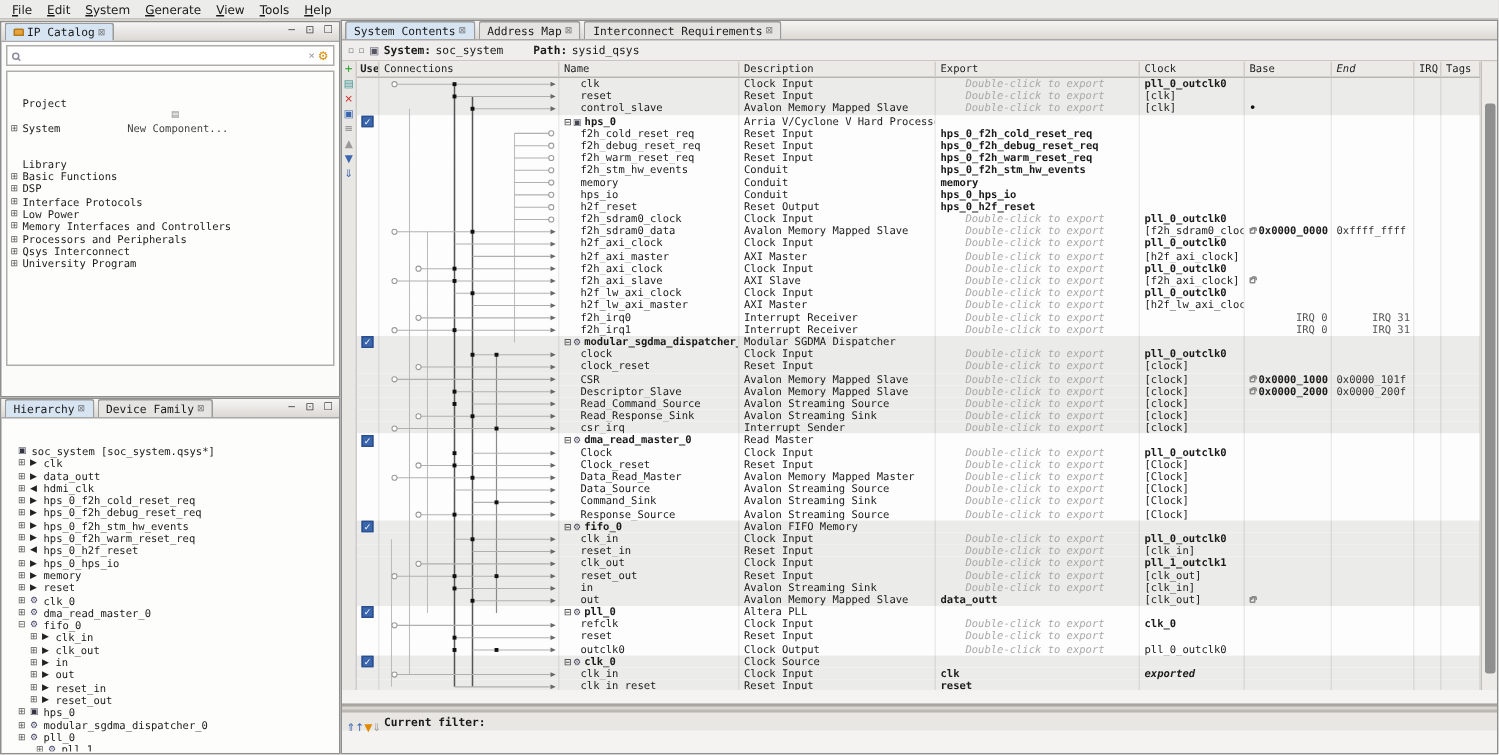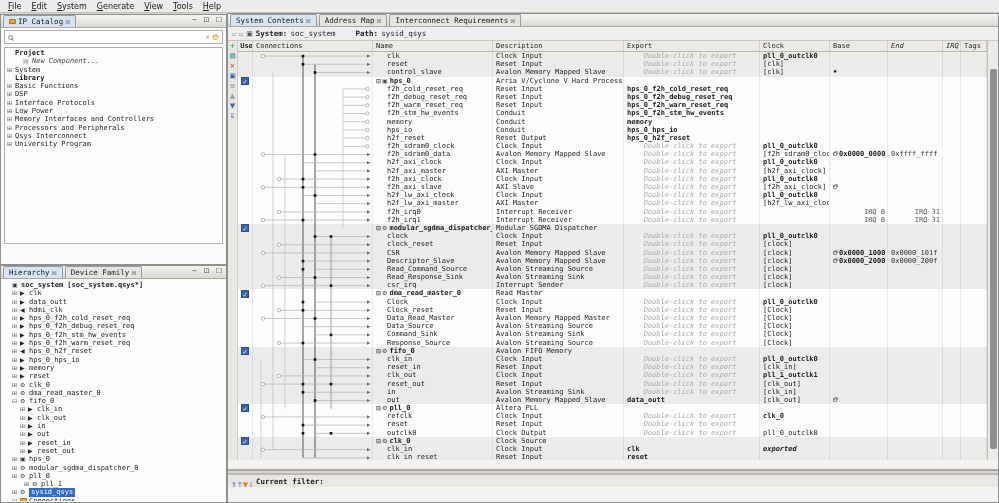--- a/index.html
+++ b/index.html
@@ -35,22 +35,22 @@
                 transform:rotate(45deg); right:-2px; bottom:-1px; }
   .searchrow .spacer { flex:1; }
   .searchrow .x { color:#999; font-size:7px; }
   .searchrow .gear { color:#d98b00; font-size:8px; font-family:"DejaVu Sans", sans-serif; }
   .treebox { position:absolute; left:3px; right:3px; top:32px; bottom:20px; border:1px solid #b0aeaa;
              background:#fdfdfc; overflow:hidden; padding-top:1px; }
   .tree-row { height:8.3px; line-height:8.3px; font-size:7px; white-space:nowrap; display:flex;
               align-items:center; padding-left:2px; }
   .tree-row .expander { width:8px; font-size:6px; color:#555; font-family:"DejaVu Sans", sans-serif; flex:0 0 auto;}
   .tree-row .t-icon { width:9px; font-size:6px; flex:0 0 auto; font-family:"DejaVu Sans", sans-serif; }
-  .tree-row.bold { font-weight:bold; }
-  .tree-row.italic { font-style:italic; color:#444; }
+  .tree-row.bold { font-weight:normal;margin-top:16px; }
+  .tree-row.italic { color:#444;flex-direction:column; }
   .tree-row .sel { background:#2f6cc4; color:#fff; padding:0 2px; }
   .folder-ic { display:inline-block; width:7px; height:5px; background:#e8a33d; border:1px solid #b57a1d;
                border-radius:1px 1px 0 0; }
   .btnrow { position:absolute; left:3px; right:3px; bottom:3px; height:14px; display:flex; gap:4px; align-items:center;}
   .btn { font-size:7px; line-height:11px; padding:0 8px; border:1px solid #9a9a9a; border-radius:2px;
          background:linear-gradient(#fff,#e4e2de); }
   .btn.disabled { color:#aaa; }
   .btn.add { margin-left:auto; color:#aaa; }
   .btn.add .plus { color:#c8a30a; font-weight:bold; }
 
@@ -395,21 +395,21 @@
       <div class="tablearea">
         <div class="thead">
             <div class="th c-use cell" style="line-height: 10px; font-weight: bold;">Use</div>
             <div class="th c-conn cell" style="line-height: 10px;">Connections</div>
             <div class="th c-name cell" style="line-height: 10px;">Name</div>
             <div class="th c-desc cell" style="line-height: 10px;">Description</div>
             <div class="th c-exp cell" style="line-height: 10px;">Export</div>
             <div class="th c-clk cell" style="line-height: 10px;">Clock</div>
             <div class="th c-base cell" style="line-height: 10px;">Base</div>
             <div class="th c-end cell" style="line-height: 10px; font-style: italic;">End</div>
-            <div class="th c-irq cell" style="line-height: 10px; font-style: italic;">IRQ</div>
+            <div class="th c-irq cell" style="line-height: 10px;">IRQ</div>
             <div class="th c-tags cell" style="line-height: 10px;">Tags</div>
           </div>
         <div class="rows">
             <div class="row shade">
               <div class="cell c-use"></div>
               <div class="cell c-conn"></div>
               <div class="cell c-name child"><span>clk</span></div>
               <div class="cell c-desc">Clock Input</div>
               <div class="cell c-exp exp-hint">Double-click to export</div>
               <div class="cell c-clk clk-bold">pll_0_outclk0</div>

